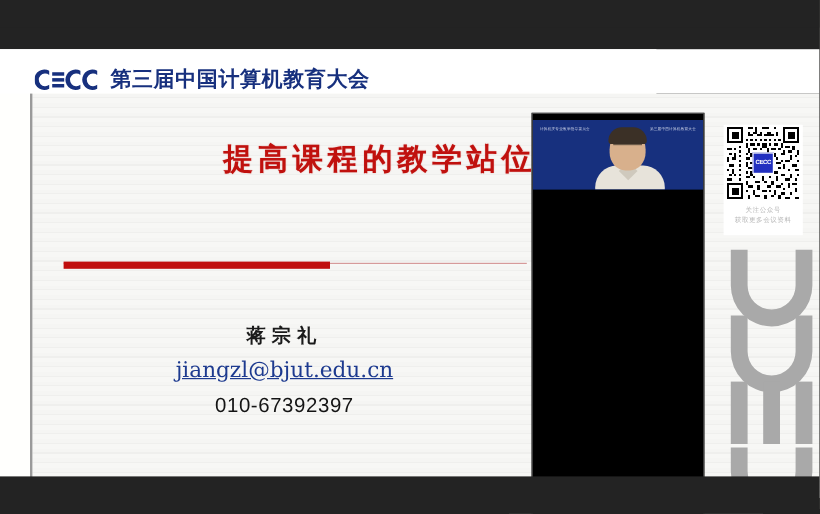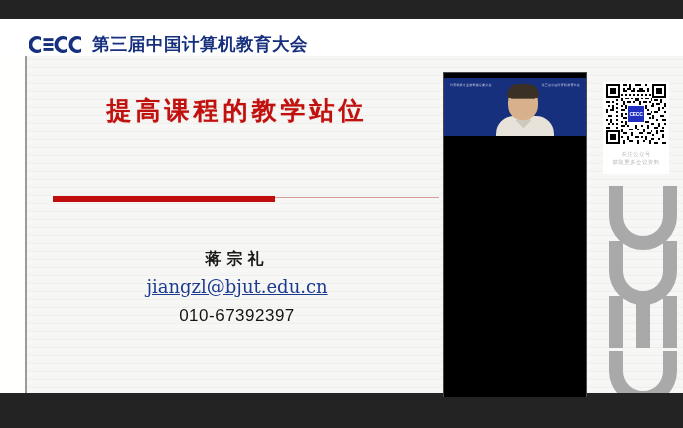--- a/index.html
+++ b/index.html
@@ -31,21 +31,21 @@
   .band-bottom {
     position: absolute;
     left: 0; bottom: 0;
     width: 683px; height: 31px;
     background: #232323;
   }
 
   
   .page {
     position: absolute;
-    left: 0; top: 19px;
+    left: 0; top: 41px;
     width: 547px; height: 374px;
     background: #fffffd;
   }
 
   
   .header {
     position: absolute;
     left: 0; top: 0;
     width: 683px;
     height: 37px;
@@ -105,21 +105,21 @@
     pointer-events: none;
   }
   .watermark svg { display: block; }
 
   
   .title-block {
     position: absolute;
     left: 0;
     top: 38px;
     width: 420px;
-    text-align: center;
+    text-align: right;
   }
   .title-line {
     font-family: "DejaVu Serif", "Liberation Serif", serif;
     font-size: 25px;
     font-weight: bold;
     color: #c0110e;
     letter-spacing: 4px;
     line-height: 33px;
     white-space: nowrap;
     text-shadow: 0 0 1px rgba(192,17,14,0.45);
@@ -148,21 +148,21 @@
 
   
   .speaker-block {
     position: absolute;
     left: 0;
     top: 190px;
     width: 420px;
     text-align: center;
   }
   .speaker-name {
-    font-family: Liberation Sans, sans-serif;
+    font-family: Liberation Mono, monospace;
     font-size: 16px;
     font-weight: bold;
     color: #1a1a1a;
     letter-spacing: 5px;
     line-height: 26px;
   }
   .speaker-email {
     font-family: "DejaVu Serif", "Liberation Serif", serif;
     font-size: 18px;
     color: #1d3a8f;

